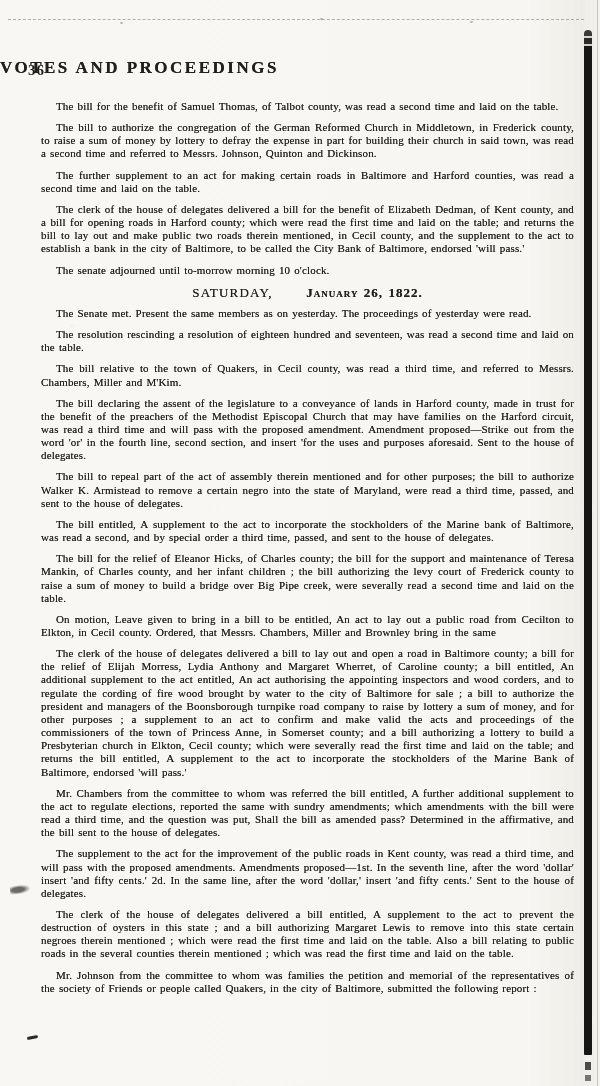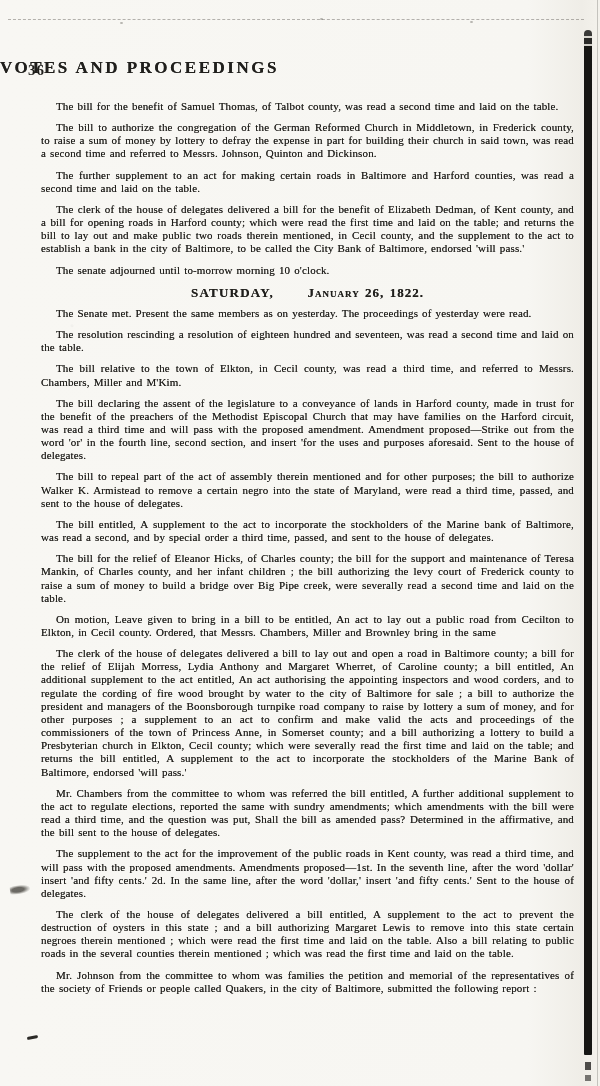--- a/index.html
+++ b/index.html
@@ -50,21 +50,21 @@
     letter-spacing:0.15px;word-spacing:1.1px;
     text-shadow:0 0 0.4px rgba(25,24,20,0.75);
   }
   .body-text p.para{margin:8px;text-indent:15px;}
   .date-heading{
     margin:9px 0 3px 0;
     text-align:center;
     font-size:13px;letter-spacing:1.2px;
     text-indent:0;
   }
-  .date-heading .day{font-weight:bold;}
+  .date-heading .day{font-weight:normal;}
   .date-heading .sc{font-variant:small-caps;font-weight:bold;letter-spacing:1px;margin-left:28px;}
   .smudge{
     position:absolute;left:10px;top:885px;width:20px;height:9px;
     background:radial-gradient(ellipse at 40% 50%, rgba(60,58,52,0.75) 0 35%, rgba(60,58,52,0.25) 60%, transparent 75%);
     transform:rotate(-8deg);
   }
   .ink-dash{
     position:absolute;left:27px;top:1036px;width:11px;height:3px;
     background:#2b2a27;border-radius:2px;transform:rotate(-12deg);
   }
@@ -88,21 +88,21 @@
         <p class="para">The bill for the benefit of Samuel Thomas, of Talbot county, was read a second time and laid on the table.</p>
         <p class="para">The bill to authorize the congregation of the German Reformed Church in Middletown, in Frederick county, to raise a sum of money by lottery to defray the expense in part for building their church in said town, was read a second time and referred to Messrs. Johnson, Quinton and Dickinson.</p>
         <p class="para">The further supplement to an act for making certain roads in Baltimore and Harford counties, was read a second time and laid on the table.</p>
         <p class="para">The clerk of the house of delegates delivered a bill for the benefit of Elizabeth Dedman, of Kent county, and a bill for opening roads in Harford county; which were read the first time and laid on the table; and returns the bill to lay out and make public two roads therein mentioned, in Cecil county, and the supplement to the act to establish a bank in the city of Baltimore, to be called the City Bank of Baltimore, endorsed 'will pass.'</p>
         <p class="para">The senate adjourned until to-morrow morning 10 o'clock.</p>
       </div>
     <p class="date-heading"><span class="day">SATURDAY,</span> <span class="sc">January 26, 1822.</span></p>
     <div>
         <p class="para">The Senate met.  Present the same members as on yesterday.  The proceedings of yesterday were read.</p>
         <p class="para">The resolution rescinding a resolution of eighteen hundred and seventeen, was read a second time and laid on the table.</p>
-        <p class="para">The bill relative to the town of Elkton, in Cecil county, was read a third time, and referred to Messrs. Chambers, Miller and M'Kim.</p>
+        <p class="para">The bill relative to the town of Quakers, in Cecil county, was read a third time, and referred to Messrs. Chambers, Miller and M'Kim.</p>
         <p class="para">The bill declaring the assent of the legislature to a conveyance of lands in Harford county, made in trust for the benefit of the preachers of the Methodist Episcopal Church that may have families on the Harford circuit, was read a third time and will pass with the proposed amendment.  Amendment proposed—Strike out from the word 'or' in the fourth line, second section, and insert 'for the uses and purposes aforesaid.  Sent to the house of delegates.</p>
         <p class="para">The bill to repeal part of the act of assembly therein mentioned and for other purposes; the bill to authorize Walker K. Armistead to remove a certain negro into the state of Maryland, were read a third time, passed, and sent to the house of delegates.</p>
         <p class="para">The bill entitled, A supplement to the act to incorporate the stockholders of the Marine bank of Baltimore, was read a second, and by special order a third time, passed, and sent to the house of delegates.</p>
         <p class="para">The bill for the relief of Eleanor Hicks, of Charles county; the bill for the support and maintenance of Teresa Mankin, of Charles county, and her infant children ; the bill authorizing the levy court of Frederick county to raise a sum of money to build a bridge over Big Pipe creek, were severally read a second time and laid on the table.</p>
         <p class="para">On motion, Leave given to bring in a bill to be entitled, An act to lay out a public road from Cecilton to Elkton, in Cecil county.  Ordered, that Messrs. Chambers, Miller and Brownley bring in the same</p>
         <p class="para">The clerk of the house of delegates delivered a bill to lay out and open a road in Baltimore county; a bill for the relief of Elijah Morress, Lydia Anthony and Margaret Wherret, of Caroline county; a bill entitled, An additional supplement to the act entitled, An act authorising the appointing inspectors and wood corders, and to regulate the cording of fire wood brought by water to the city of Baltimore for sale ; a bill to authorize the president and managers of the Boonsborough turnpike road company to raise by lottery a sum of money, and for other purposes ; a supplement to an act to confirm and make valid the acts and proceedings of the commissioners of the town of Princess Anne, in Somerset county; and a bill authorizing a lottery to build a Presbyterian church in Elkton, Cecil county; which were severally read the first time and laid on the table; and returns the bill entitled, A supplement to the act to incorporate the stockholders of the Marine Bank of Baltimore, endorsed 'will pass.'</p>
         <p class="para">Mr. Chambers from the committee to whom was referred the bill entitled, A further additional supplement to the act to regulate elections, reported the same with sundry amendments; which amendments with the bill were read a third time, and the question was put, Shall the bill as amended pass?  Determined in the affirmative, and the bill sent to the house of delegates.</p>
         <p class="para">The supplement to the act for the improvement of the public roads in Kent county, was read a third time, and will pass with the proposed amendments.  Amendments proposed—1st. In the seventh line, after the word 'dollar' insert 'and fifty cents.'  2d. In the same line, after the word 'dollar,' insert 'and fifty cents.'  Sent to the house of delegates.</p>
         <p class="para">The clerk of the house of delegates delivered a bill entitled, A supplement to the act to prevent the destruction of oysters in this state ; and a bill authorizing Margaret Lewis to remove into this state certain negroes therein mentioned ; which were read the first time and laid on the table.  Also a bill relating to public roads in the several counties therein mentioned ; which was read the first time and laid on the table.</p>
         <p class="para">Mr. Johnson from the committee to whom was families the petition and memorial of the representatives of the society of Friends or people called Quakers, in the city of Baltimore, submitted the following report :</p>

